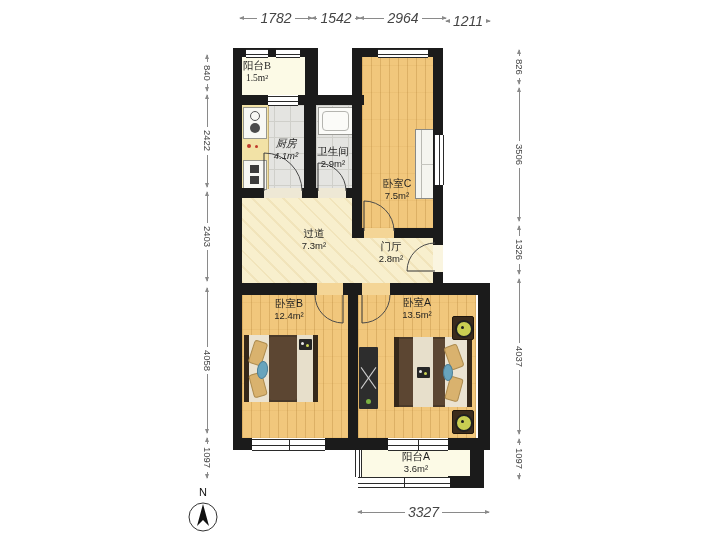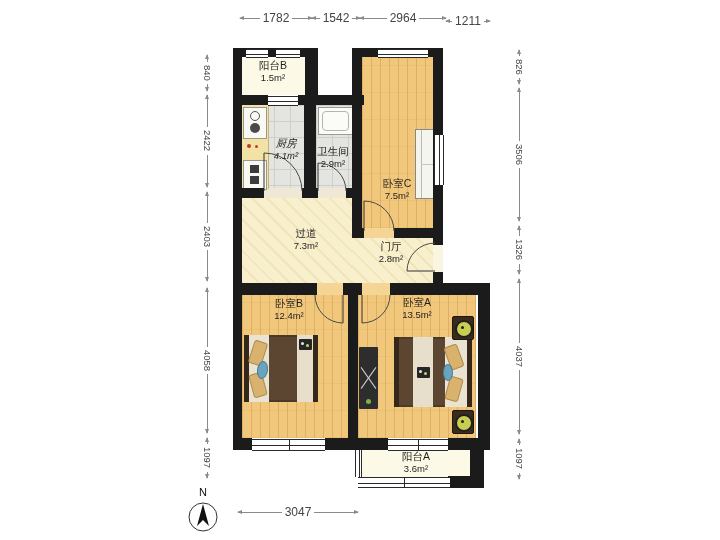--- a/index.html
+++ b/index.html
@@ -24,21 +24,21 @@
   .win-h.split::after{content:"";position:absolute;left:50%;top:0;bottom:0;width:1px;background:#2a2a2a;}
   .win-v{position:absolute;background:#fff;border-left:1px solid #2a2a2a;border-right:1px solid #2a2a2a;}
   .win-v::before{content:"";position:absolute;top:0;bottom:0;left:50%;width:1px;background:#2a2a2a;}
   
   .rlabel{position:absolute;transform:translateX(-50%);text-align:center;color:#1f1f1f;white-space:nowrap;}
   .rname{font-size:10.5px;line-height:13px;}
   .rarea{font-size:9.5px;line-height:12px;}
   
   .dim-h{position:absolute;display:flex;align-items:center;height:14px;color:#444;}
   .dim-h .ln{flex:1;height:1px;background:#8a8a8a;position:relative;}
-  .dim-h .t{font-size:12px;line-height:1;padding:0 3px;}
+  .dim-h .t{font-size:14px;line-height:1;padding:0 3px;font-style:italic;}
   .dim-h .ln.l::before{content:"";position:absolute;left:-1px;top:-2px;border-top:2px solid transparent;
       border-bottom:2px solid transparent;border-right:5px solid #8a8a8a;}
   .dim-h .ln.r::after{content:"";position:absolute;right:-1px;top:-2px;border-top:2px solid transparent;
       border-bottom:2px solid transparent;border-left:5px solid #8a8a8a;}
   .dim-v{position:absolute;display:flex;flex-direction:column;align-items:center;width:14px;color:#444;}
   .dim-v .ln{flex:1;width:1px;background:#8a8a8a;position:relative;}
   .dim-v .t{font-size:9.5px;line-height:1;padding:3px 0;writing-mode:vertical-rl;text-orientation:sideways;}
   .dim-v .ln.u::before{content:"";position:absolute;top:-1px;left:-2px;border-left:2px solid transparent;
       border-right:2px solid transparent;border-bottom:5px solid #8a8a8a;}
   .dim-v .ln.d::after{content:"";position:absolute;bottom:-1px;left:-2px;border-left:2px solid transparent;
@@ -186,37 +186,37 @@
       <line x1="364" y1="231" x2="364" y2="201" stroke="#333"></line>
       <path d="M407,271 A28,28 0 0 1 435,243"></path>
       <line x1="407" y1="271" x2="435" y2="271" stroke="#333"></line>
       <path d="M315,295 A28,28 0 0 0 343,323"></path>
       <line x1="343" y1="295" x2="343" y2="323" stroke="#333"></line>
       <path d="M390,295 A28,28 0 0 1 362,323"></path>
       <line x1="362" y1="295" x2="362" y2="323" stroke="#333"></line>
     </g>
   </svg>
 
-  <div class="rlabel" style="left:273px;top:59px;">
+  <div class="rlabel" style="left:257px;top:59px;font-family:Liberation Serif, serif;">
     <div class="rname">阳台B</div>
     <div class="rarea">1.5m²</div>
   </div>
   <div class="rlabel" style="left:286px;top:137px;font-style:italic;">
     <div class="rname">厨房</div>
     <div class="rarea">4.1m²</div>
   </div>
   <div class="rlabel" style="left:333px;top:145px;">
     <div class="rname">卫生间</div>
     <div class="rarea">2.9m²</div>
   </div>
   <div class="rlabel" style="left:397px;top:177px;">
     <div class="rname">卧室C</div>
     <div class="rarea">7.5m²</div>
   </div>
-  <div class="rlabel" style="left:306px;top:227px;">
+  <div class="rlabel" style="left:314px;top:227px;">
     <div class="rname">过道</div>
     <div class="rarea">7.3m²</div>
   </div>
   <div class="rlabel" style="left:391px;top:240px;">
     <div class="rname">门厅</div>
     <div class="rarea">2.8m²</div>
   </div>
   <div class="rlabel" style="left:289px;top:297px;">
     <div class="rname">卧室B</div>
     <div class="rarea">12.4m²</div>
@@ -244,23 +244,23 @@
     <span class="ln l"></span>
       <span class="t">2964</span>
       <span class="ln r"></span>
     </div>
   <div class="dim-h" style="left:446px;top:14px;width:44px;">
     <span class="ln l"></span>
       <span class="t">1211</span>
       <span class="ln r"></span>
     </div>
 
-  <div class="dim-h" style="left:238px;top:505px;width:120px;">
-    <span class="ln l"></span>
-      <span class="t">3047</span>
+  <div class="dim-h" style="left:358px;top:505px;width:131px;">
+    <span class="ln l"></span>
+      <span class="t">3327</span>
       <span class="ln r"></span>
     </div>
 
   <div class="dim-v" style="left:200px;top:55px;height:36px;">
     <span class="ln u"></span>
       <span class="t">840</span>
       <span class="ln d"></span>
     </div>
   <div class="dim-v" style="left:200px;top:95px;height:92px;">
     <span class="ln u"></span>

